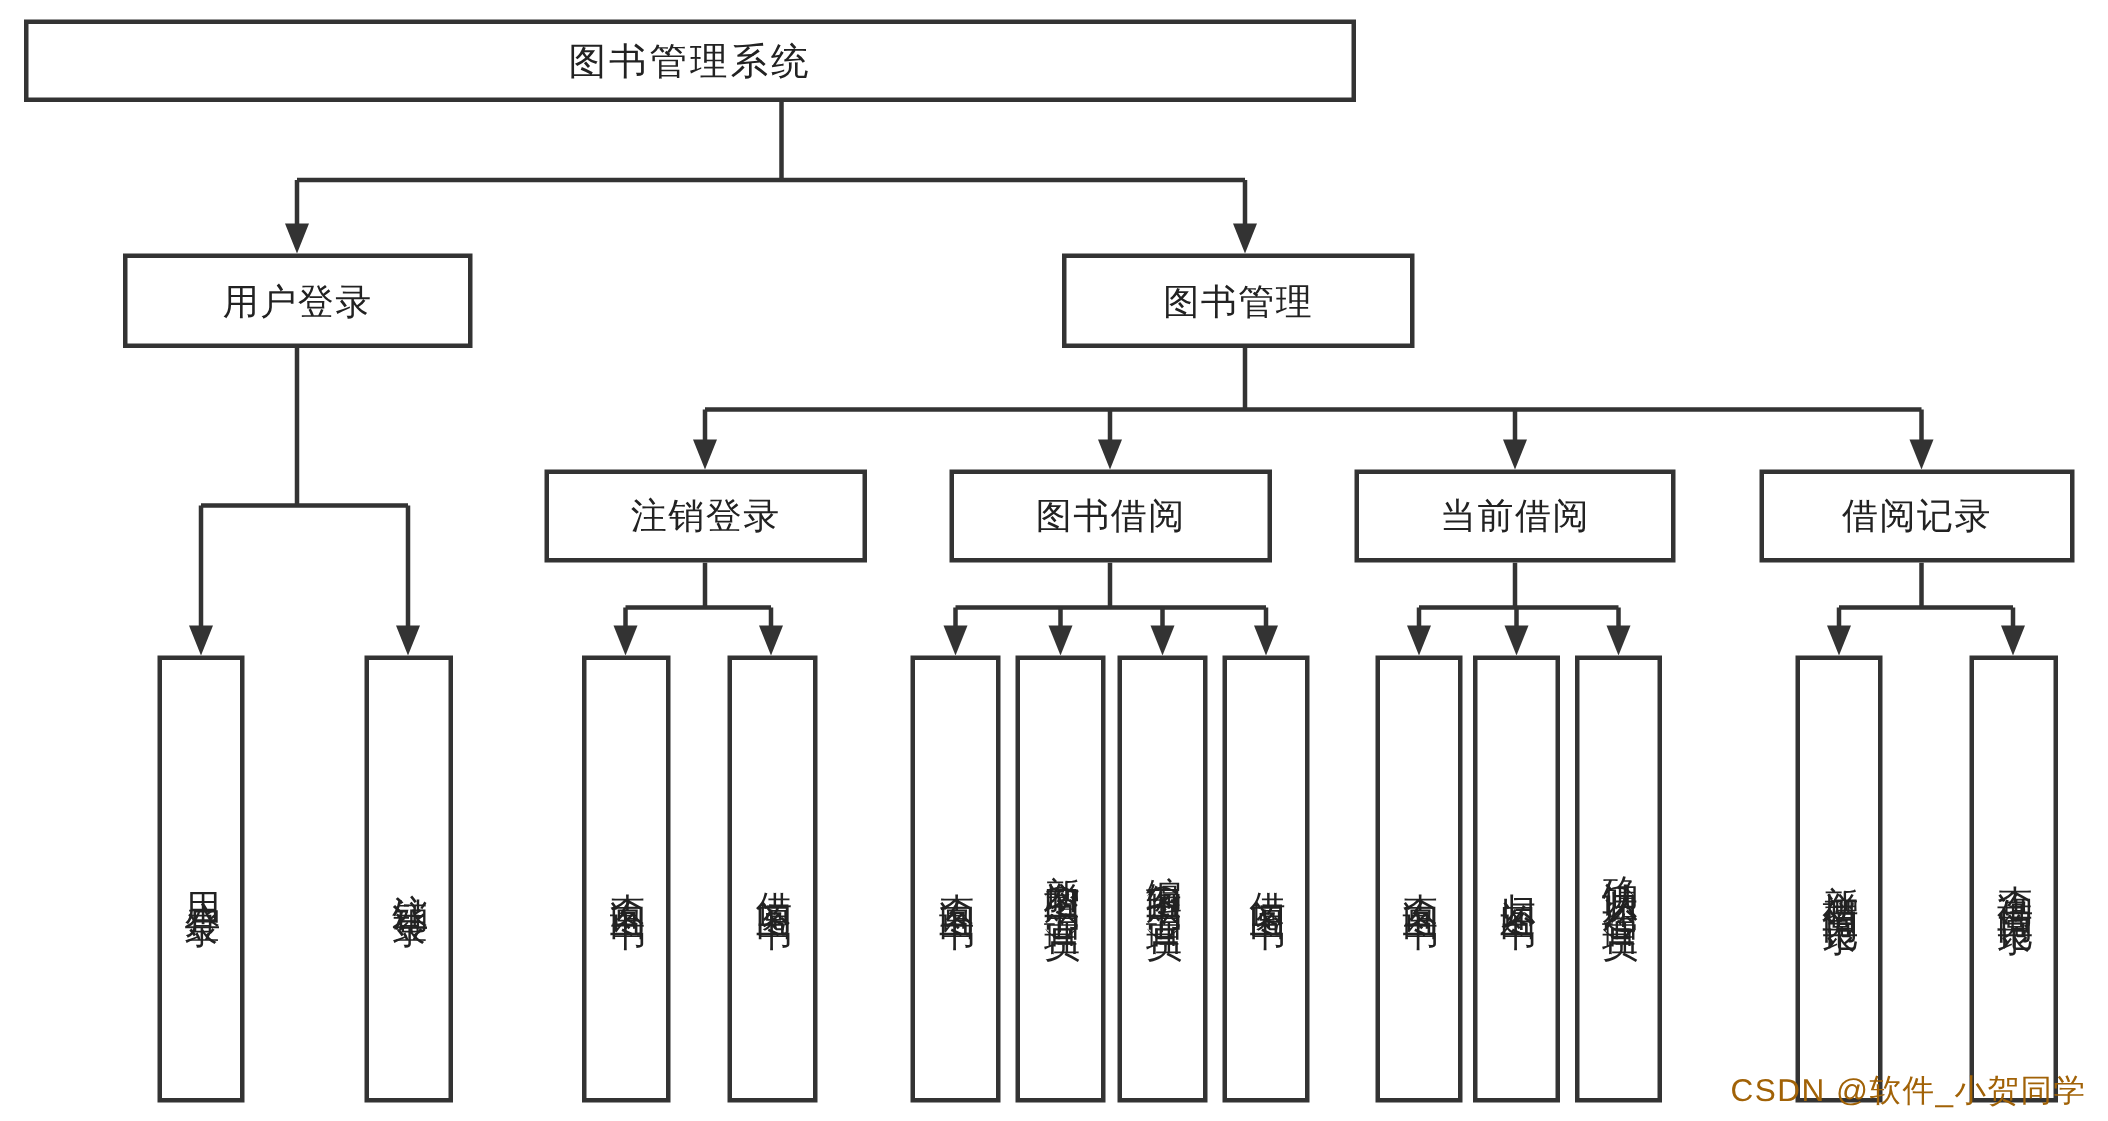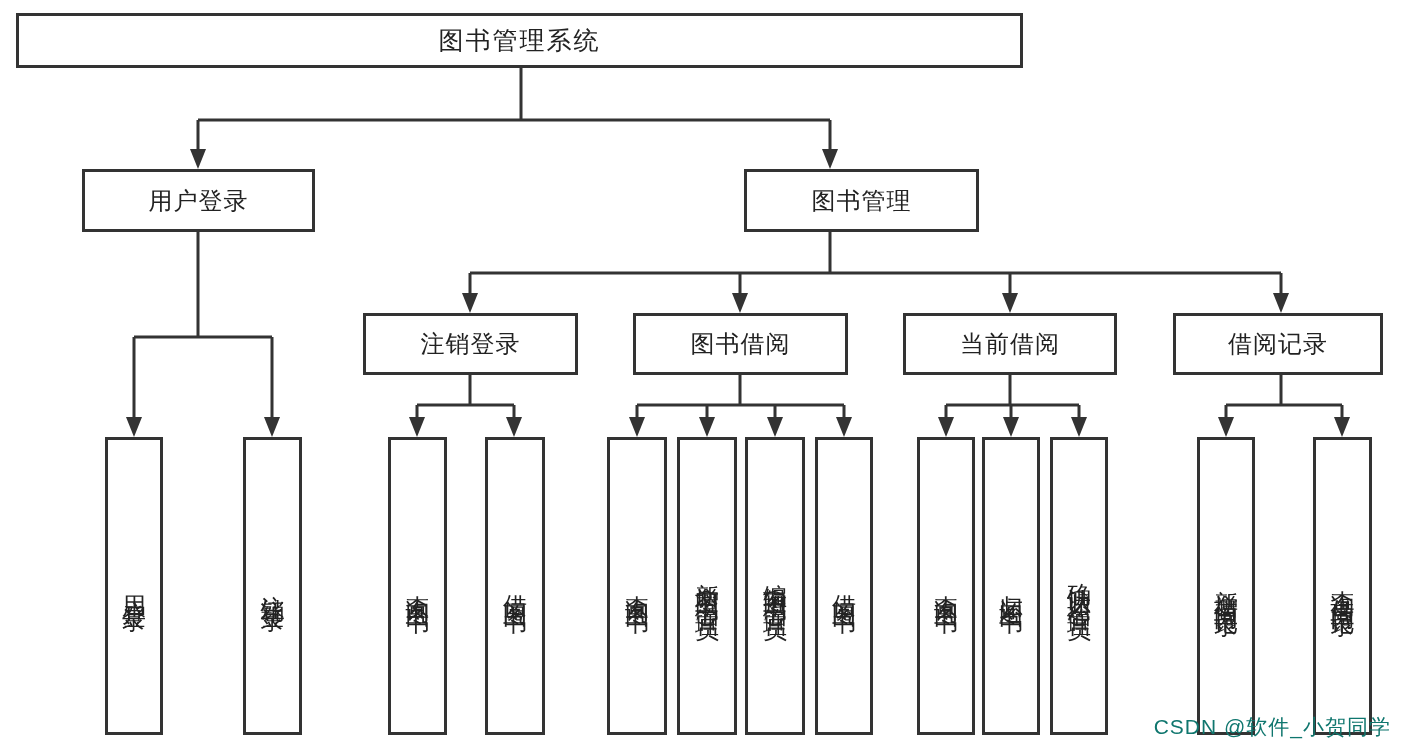--- a/index.html
+++ b/index.html
@@ -51,21 +51,21 @@
     line-height: 1;
     white-space: nowrap;
   }
   .watermark {
     position: absolute;
     top: 713px;
     right: 14px;
     z-index: 3;
     font-size: 21px;
     letter-spacing: 1px;
-    color: #0f766e;
+    color: #a16207;
     white-space: nowrap;
   }
 </style>
 </head>
 <body>
 
 <div class="canvas">
 
   <svg class="connectors" width="1405" height="747" viewBox="0 0 1405 747">
     <g stroke="#333333" stroke-width="3" fill="none">
@@ -107,28 +107,28 @@
       <polygon points="767,417 783,417 775,437"></polygon>
       <polygon points="836,417 852,417 844,437"></polygon>
       <polygon points="938,417 954,417 946,437"></polygon>
       <polygon points="1003,417 1019,417 1011,437"></polygon>
       <polygon points="1071,417 1087,417 1079,437"></polygon>
       <polygon points="1218,417 1234,417 1226,437"></polygon>
       <polygon points="1334,417 1350,417 1342,437"></polygon>
     </g>
   </svg>
 
-  <div class="node root" style="left:16px; top:13px; width:1007px; height:55px;">
+  <div class="node root" style="left:16px; top:13px; width:888px; height:55px;">
     <span>图书管理系统</span>
   </div>
 
   <div class="node" style="left:82px; top:169px; width:233px; height:63px;">
     <span>用户登录</span>
   </div>
-  <div class="node" style="left:744px; top:169px; width:235px; height:63px;">
+  <div class="node" style="left:708px; top:169px; width:235px; height:63px;">
     <span>图书管理</span>
   </div>
 
   <div class="node" style="left:363px; top:313px; width:215px; height:62px;">
     <span>注销登录</span>
   </div>
   <div class="node" style="left:903px; top:313px; width:214px; height:62px;">
     <span>当前借阅</span>
   </div>
   <div class="node" style="left:633px; top:313px; width:215px; height:62px;">

